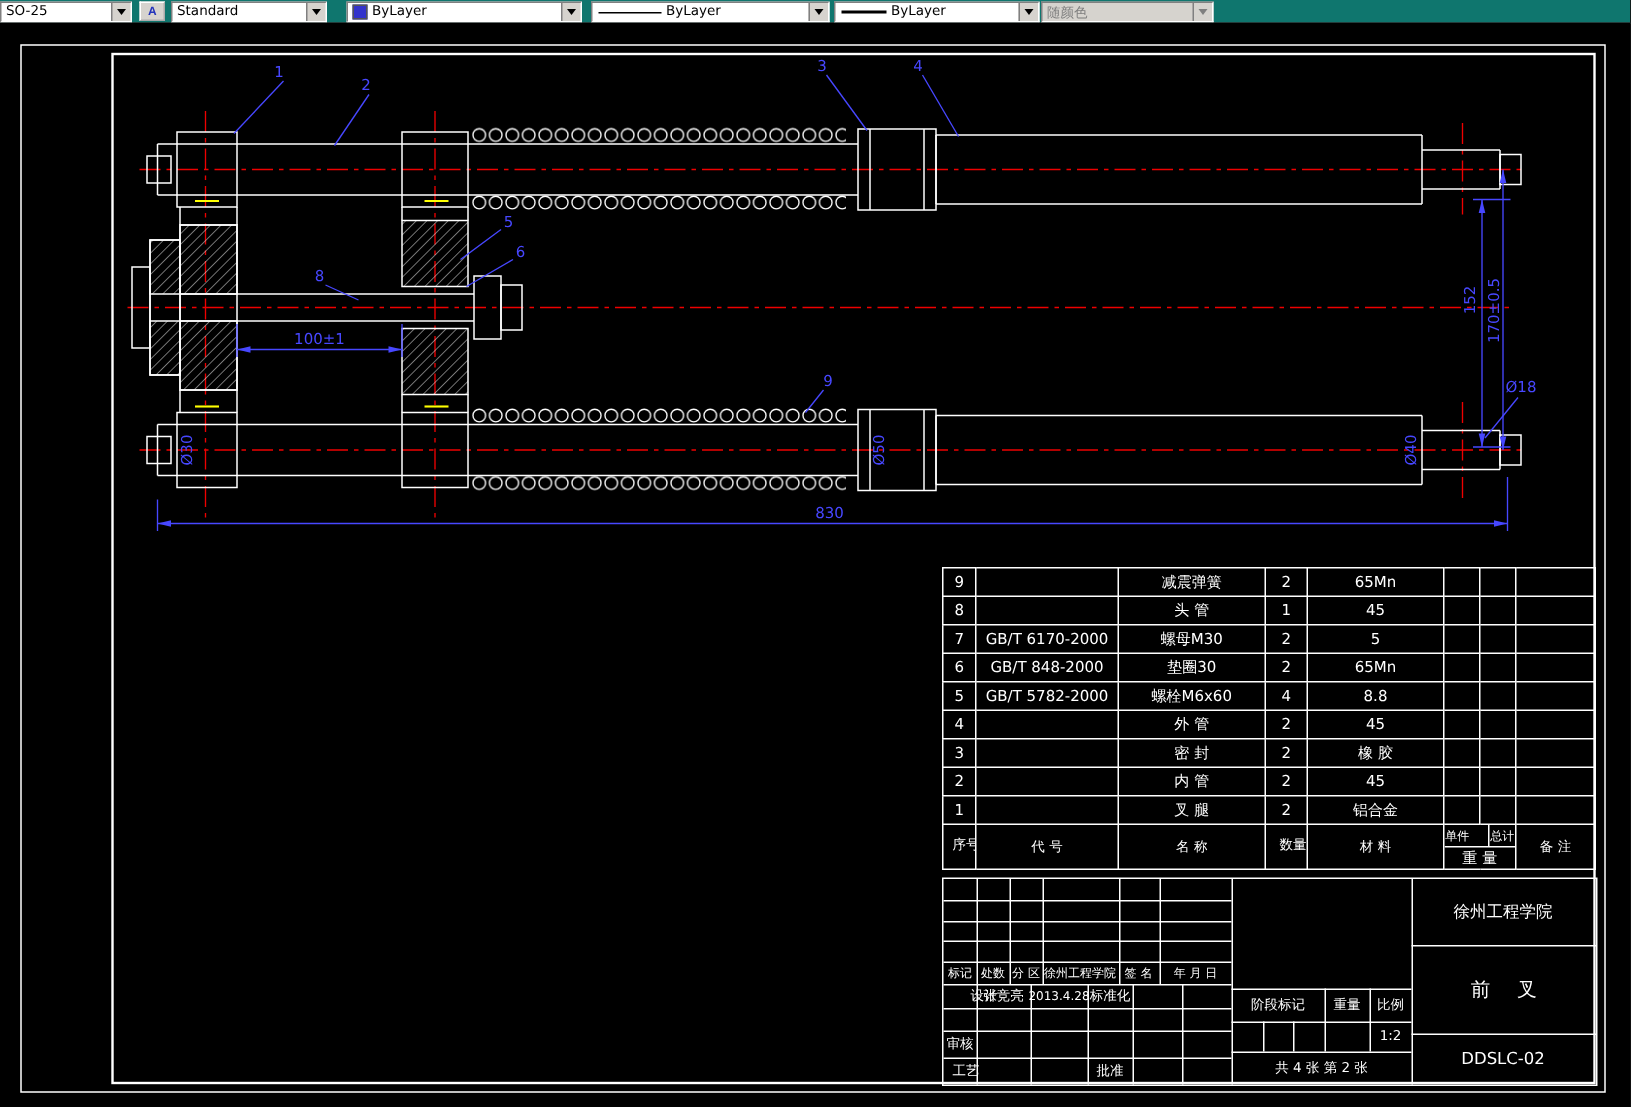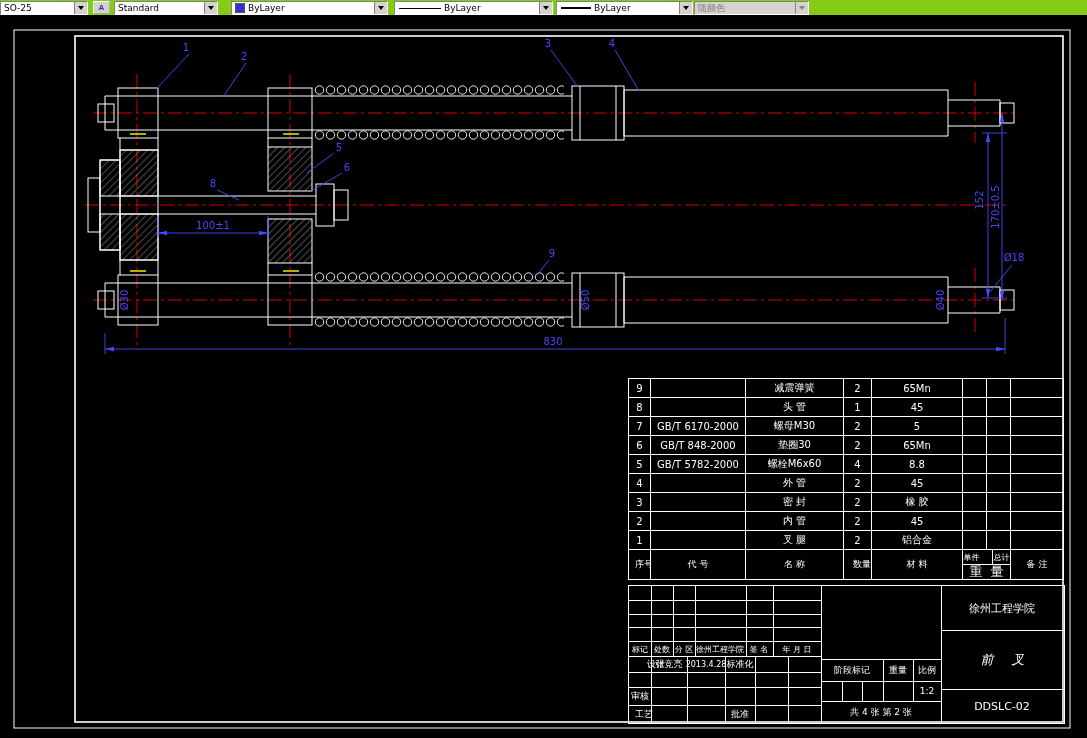--- a/index.html
+++ b/index.html
@@ -1,19 +1,19 @@
 <!DOCTYPE html>
 <html><head>
 <meta charset="utf-8">
 <style>
   html,body{margin:0;padding:0;background:#222;}
   .screen{position:relative;width:1087px;height:738px;background:#000;overflow:hidden;
           font-family:"DejaVu Sans",sans-serif;}
   
-  .toolbar{position:absolute;left:0;top:0;width:1087px;height:15px;background:#84cc16;
+  .toolbar{position:absolute;left:0;top:0;width:1087px;height:15px;background:#0f766e;
            border-bottom:1px solid #808080;}
   .combo{position:absolute;top:1px;height:12px;background:#fff;
          border-top:1px solid #808080;border-left:1px solid #808080;
          border-bottom:1px solid #fff;border-right:1px solid #fff;
          display:flex;align-items:center;font-size:9px;color:#000;}
   .combo .ctext{flex:1;padding-left:3px;white-space:nowrap;overflow:hidden;}
   .carrow{width:12px;height:12px;background:#d6d3ce;border-left:1px solid #808080;
           display:flex;align-items:center;justify-content:center;}
   .carrow::after{content:"";border-left:3px solid transparent;border-right:3px solid transparent;
           border-top:4px solid #000;}
@@ -33,29 +33,29 @@
             table-layout:fixed;color:#fff;font-size:10px;}
   table.bom td{border:1px solid #fff;padding:0;text-align:center;height:18px;
                overflow:hidden;white-space:nowrap;}
   table.bom tr.hdr td{height:29px;font-size:9px;}
   .stack{width:1em;margin:0 auto;word-break:break-all;line-height:1.2;font-size:9px;}
   td.wh{padding:0;}
   .whtop{display:flex;height:14px;border-bottom:1px solid #fff;align-items:center;gap:12px;}
   .whtop span{flex:1;font-size:8px;}
   .whtop span + span{border-left:1px solid #fff;height:100%;display:flex;
                      align-items:center;justify-content:center;}
-  .whbot{height:14px;font-size:13px;display:flex;align-items:center;justify-content:center;font-family:Liberation Mono, monospace;}
+  .whbot{height:14px;font-size:10px;display:flex;align-items:center;justify-content:center;}
   
   .titleblock{position:absolute;left:628px;top:585px;width:435px;height:137px;
               border:1px solid #fff;color:#fff;}
   .titleblock .hl{position:absolute;height:1px;background:#fff;}
   .titleblock .vl{position:absolute;width:1px;background:#fff;}
   .titleblock .t{position:absolute;transform:translate(-50%,-50%);white-space:nowrap;
                  font-size:9px;}
-  .t.f8{font-size:8px;} .t.f11{font-size:11px;} .t.f13{font-size:13px;letter-spacing:7px;font-style:italic;}
+  .t.f8{font-size:8px;} .t.f11{font-size:11px;} .t.f13{font-size:13px;letter-spacing:7px;}
 </style>
 </head>
 <body>
 
 <div class="screen">
 
   <div class="toolbar">
     <div class="combo" style="left:0;width:86px">
       <span class="ctext">SO-25</span>
       <span class="carrow"></span>

